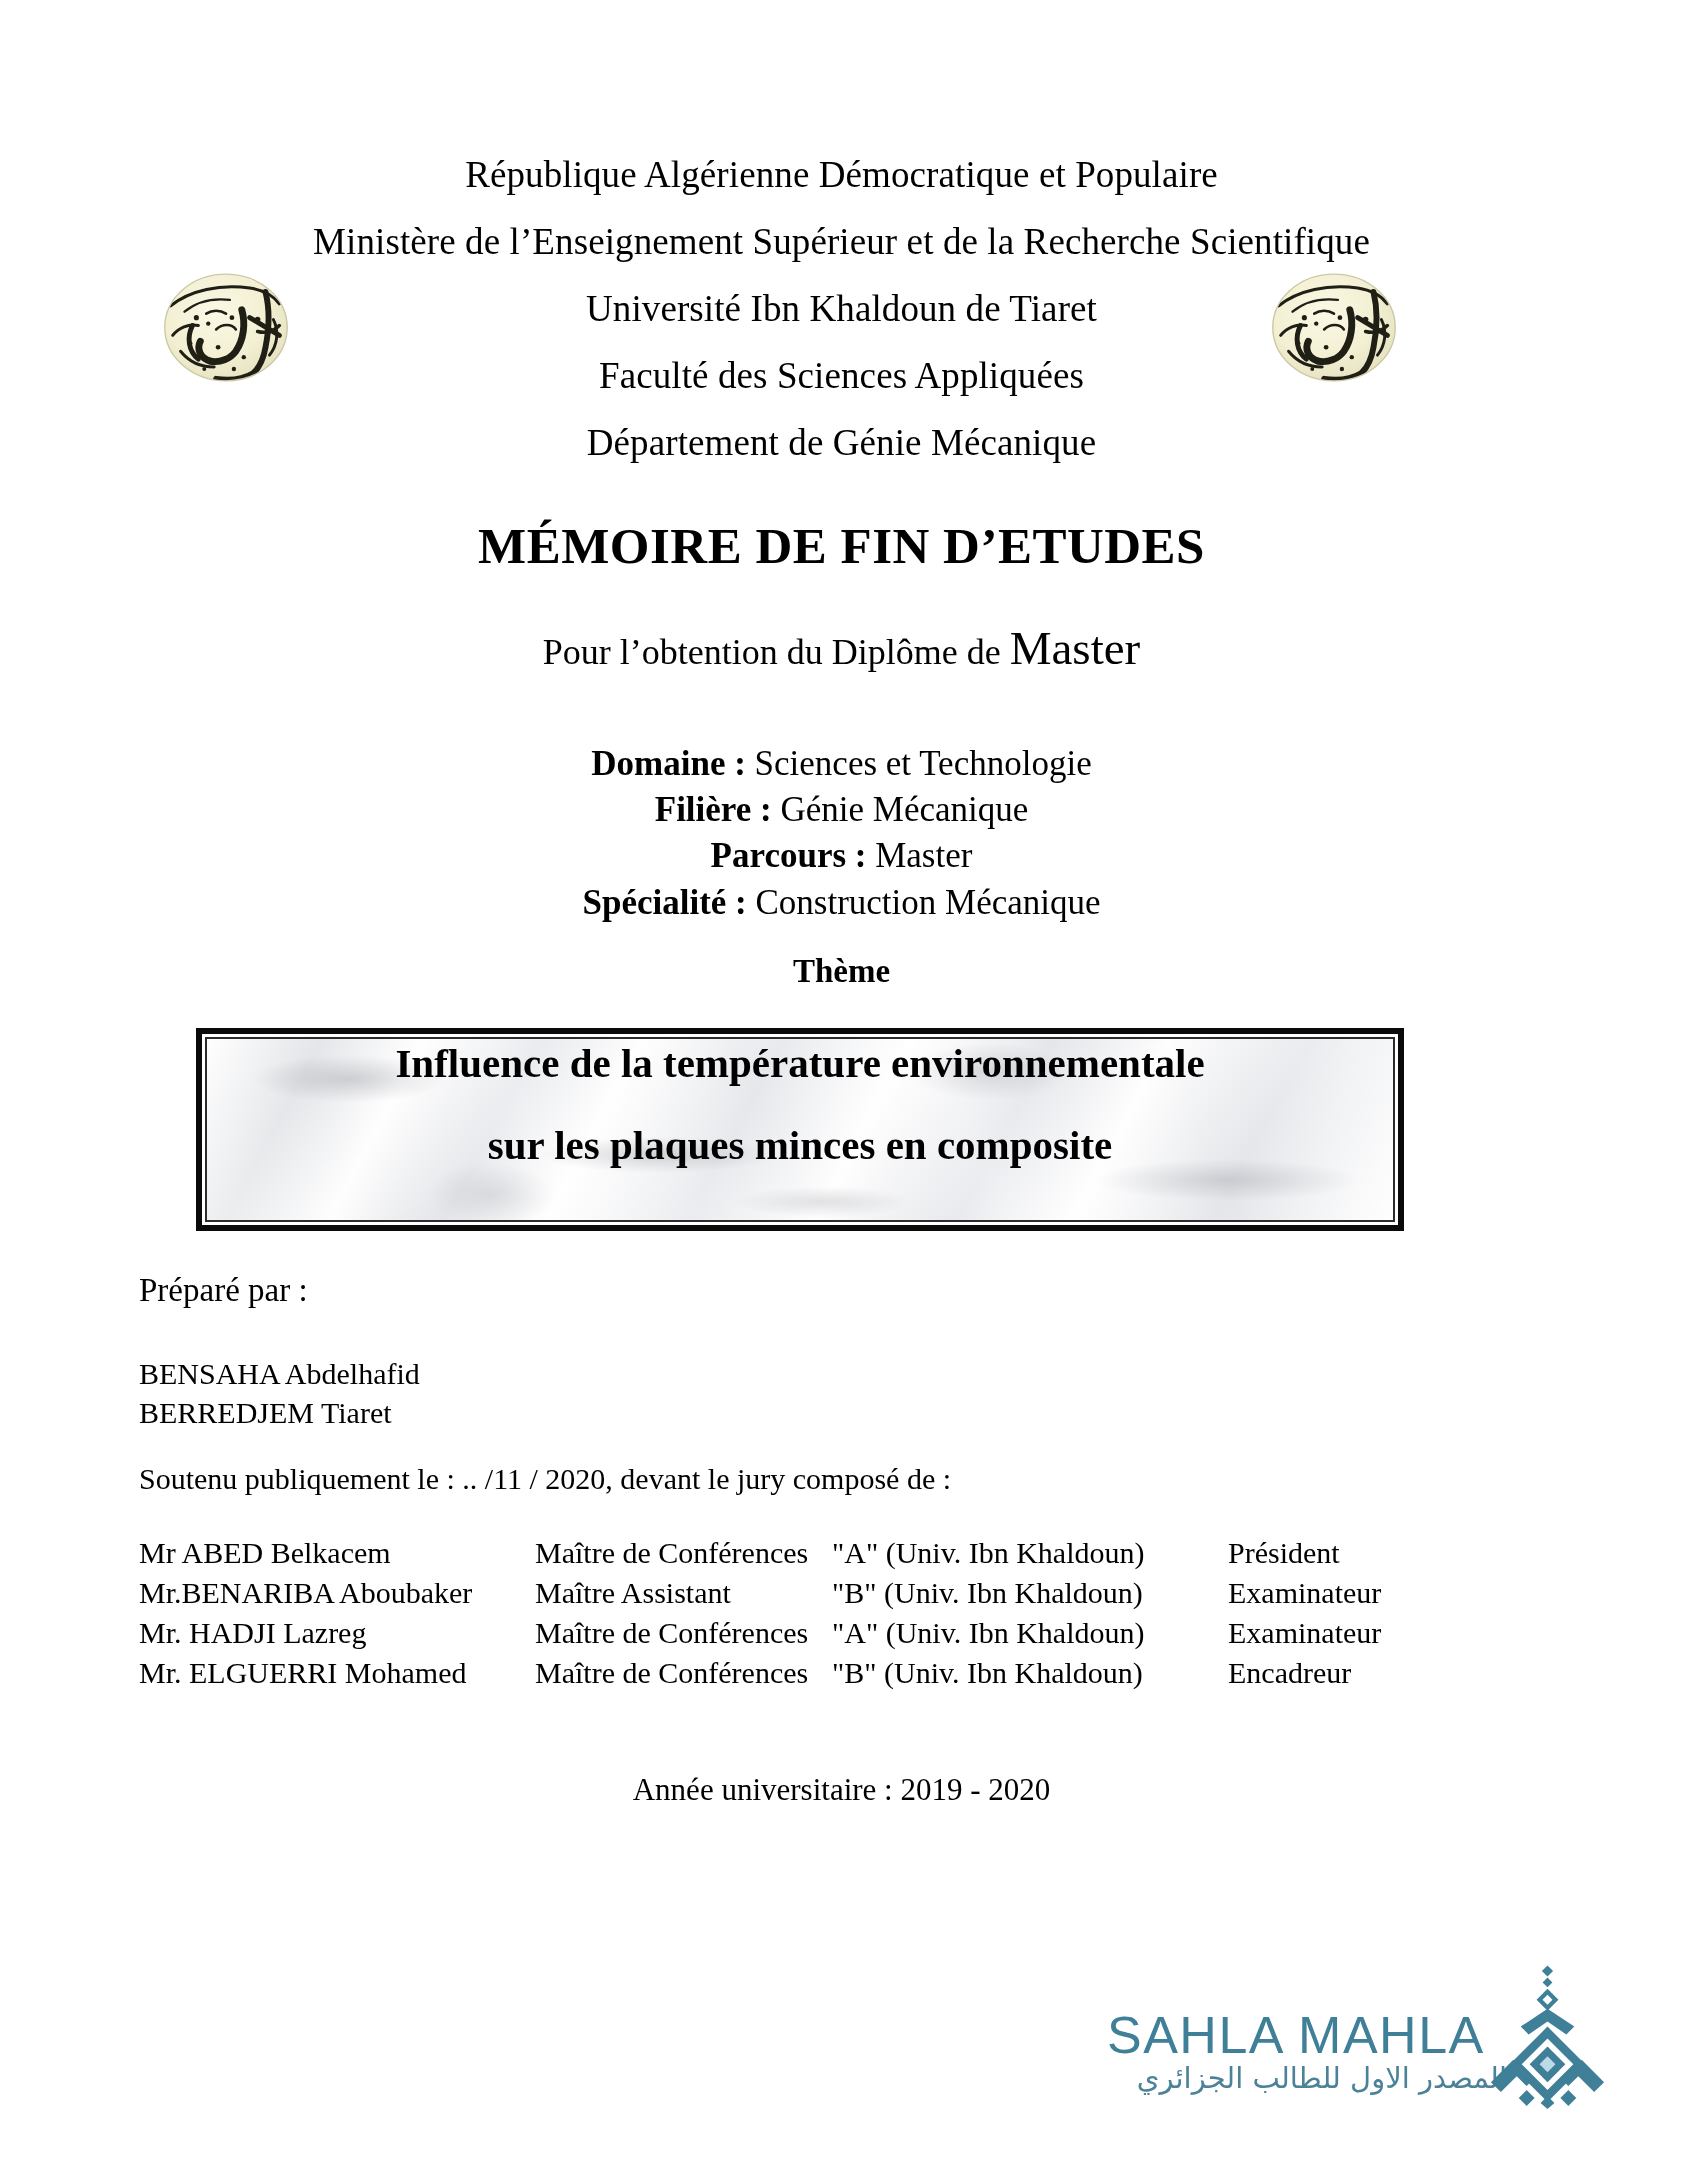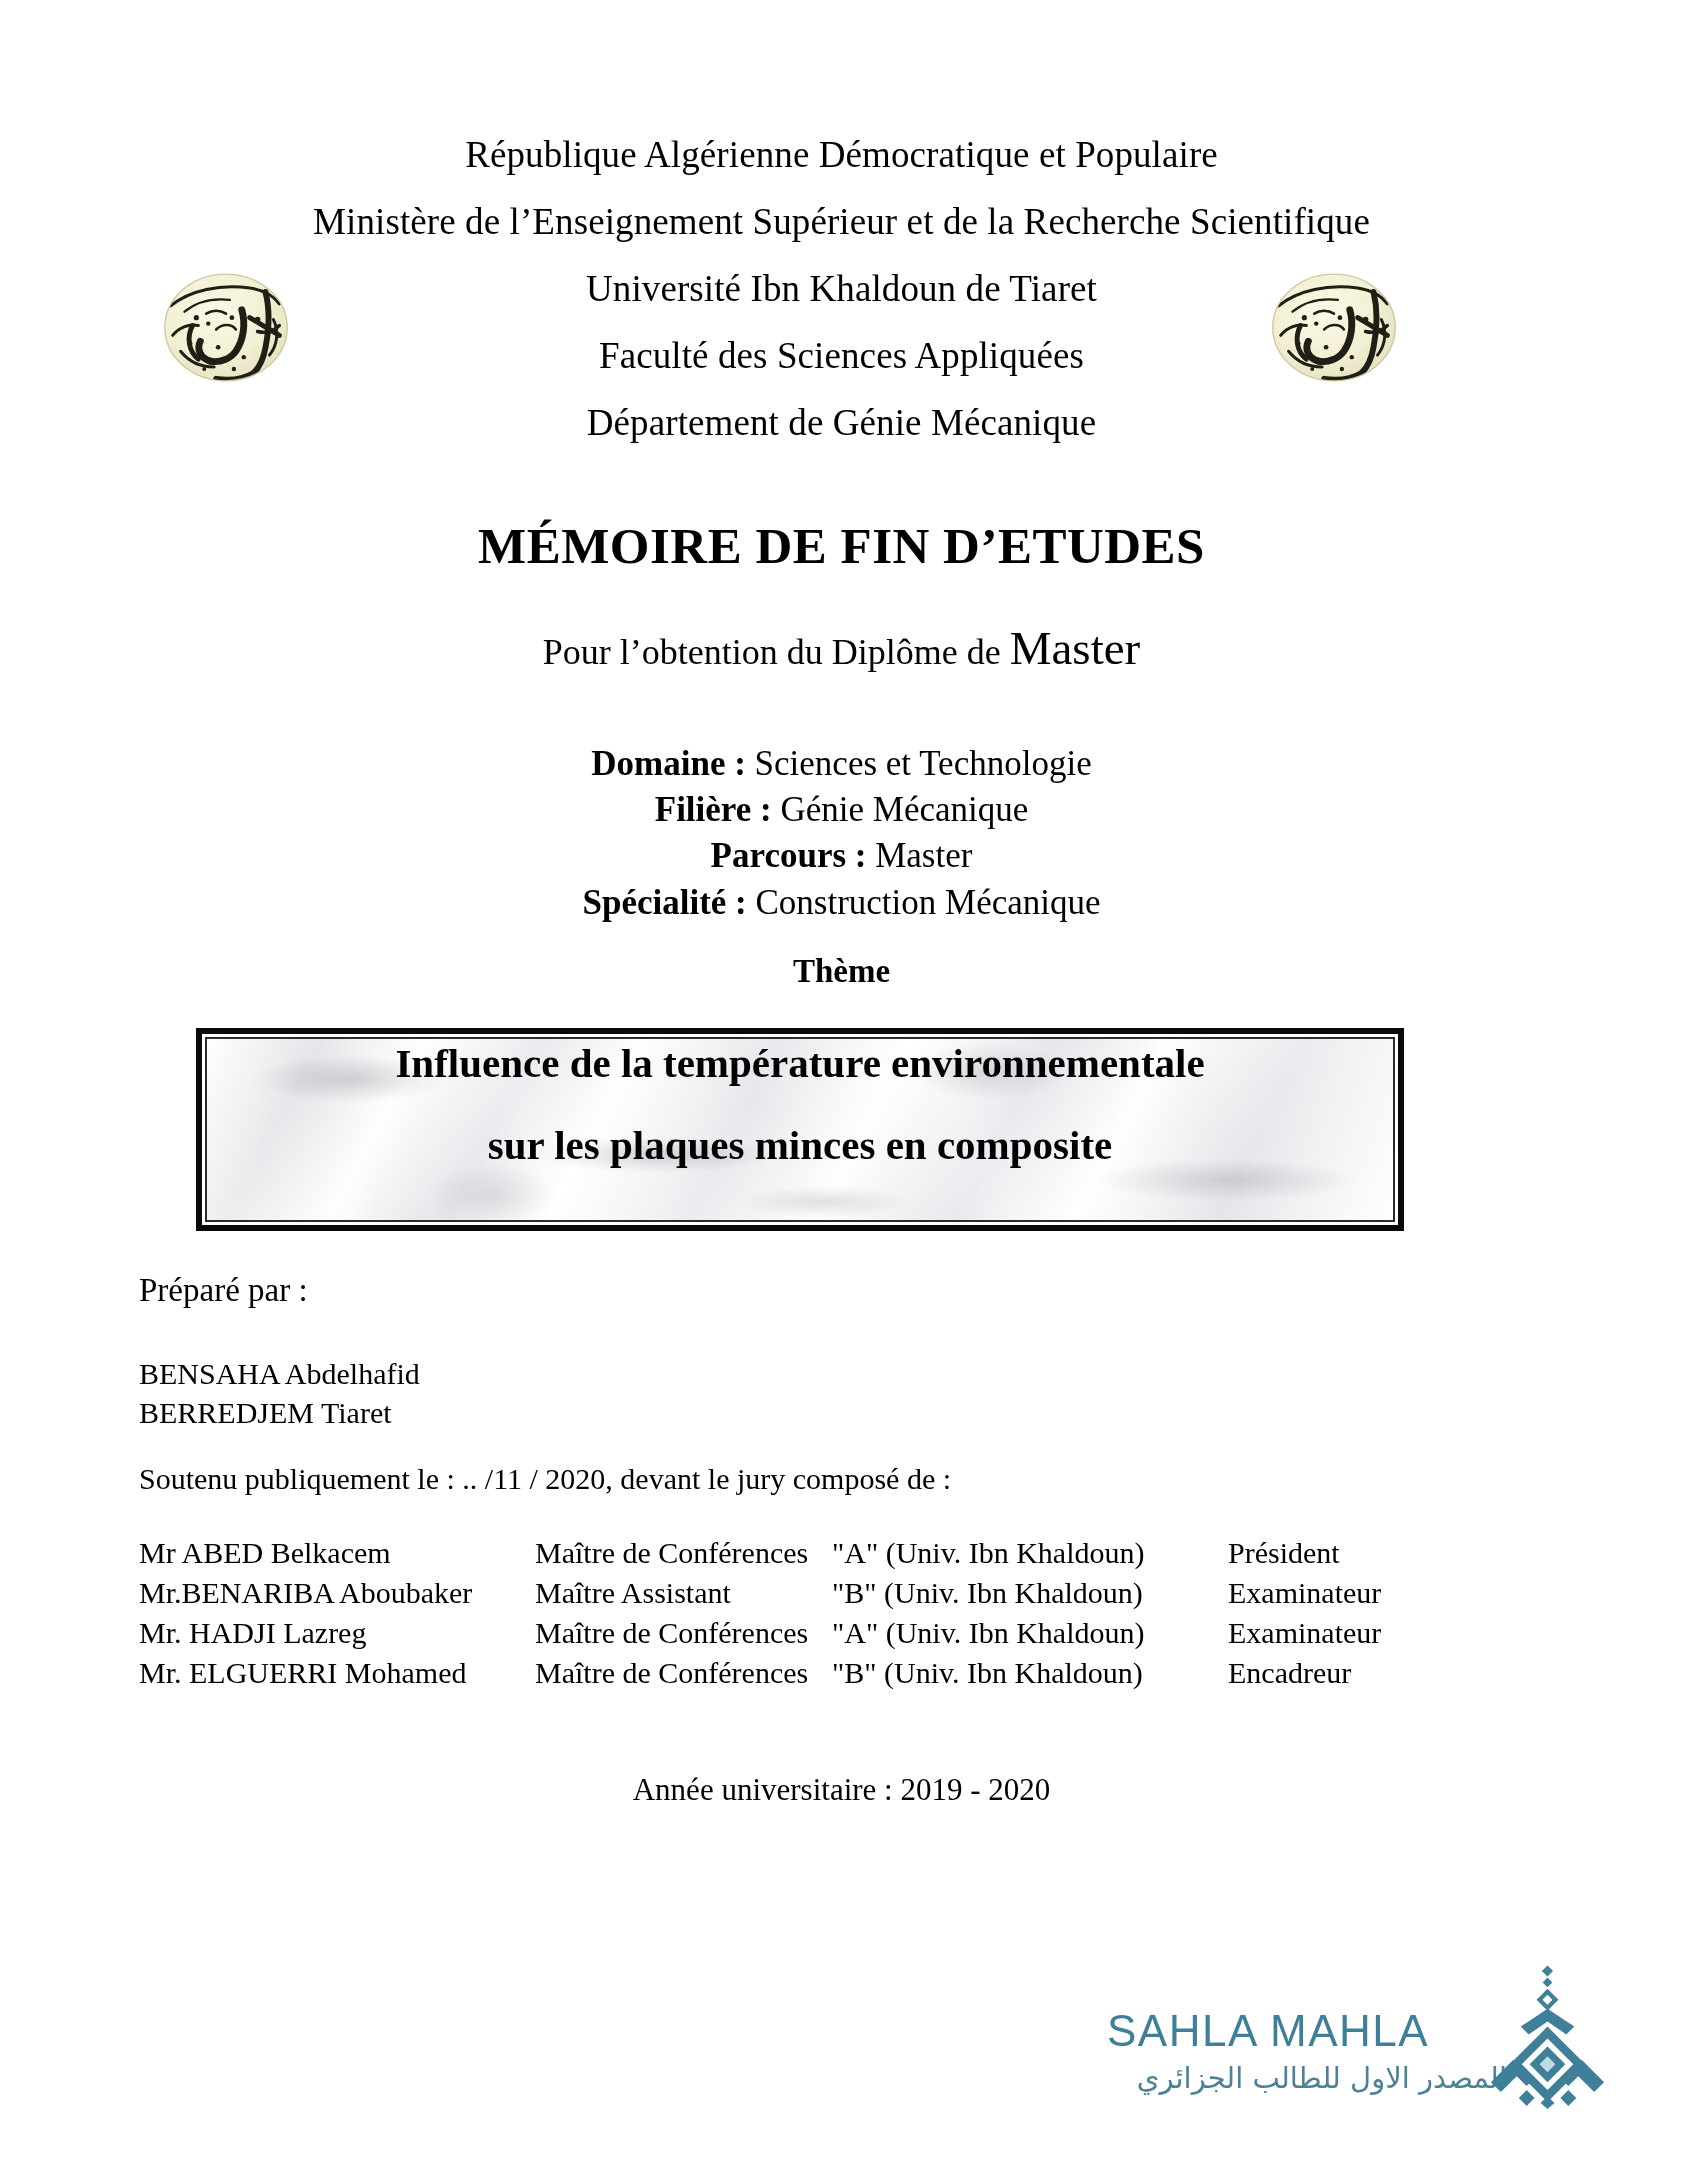--- a/index.html
+++ b/index.html
@@ -20,21 +20,21 @@
   .page {
     position: absolute;
     inset: 0;
     width: 1683px;
     height: 2178px;
   }
 
   
   .header-block {
     position: absolute;
-    top: 136px;
+    top: 156px;
     left: 0;
     width: 1683px;
     text-align: center;
   }
   .header-line {
     font-size: 37px;
     line-height: 1.0;
     margin-bottom: 30px;
     letter-spacing: 0.1px;
   }
@@ -212,21 +212,21 @@
     width: 505px;
     height: 144px;
   }
   .sahla-wordmark {
     position: absolute;
     left: 0;
     top: 44px;
     width: 396px;
     text-align: left;
     font-family: "Liberation Sans", "DejaVu Sans", sans-serif;
-    font-size: 44px;
+    font-size: 52px;
     letter-spacing: 1.5px;
     color: #3f7f98;
     line-height: 1;
     white-space: nowrap;
   }
   .sahla-arabic {
     position: absolute;
     left: 0;
     top: 99px;
     width: 400px;

